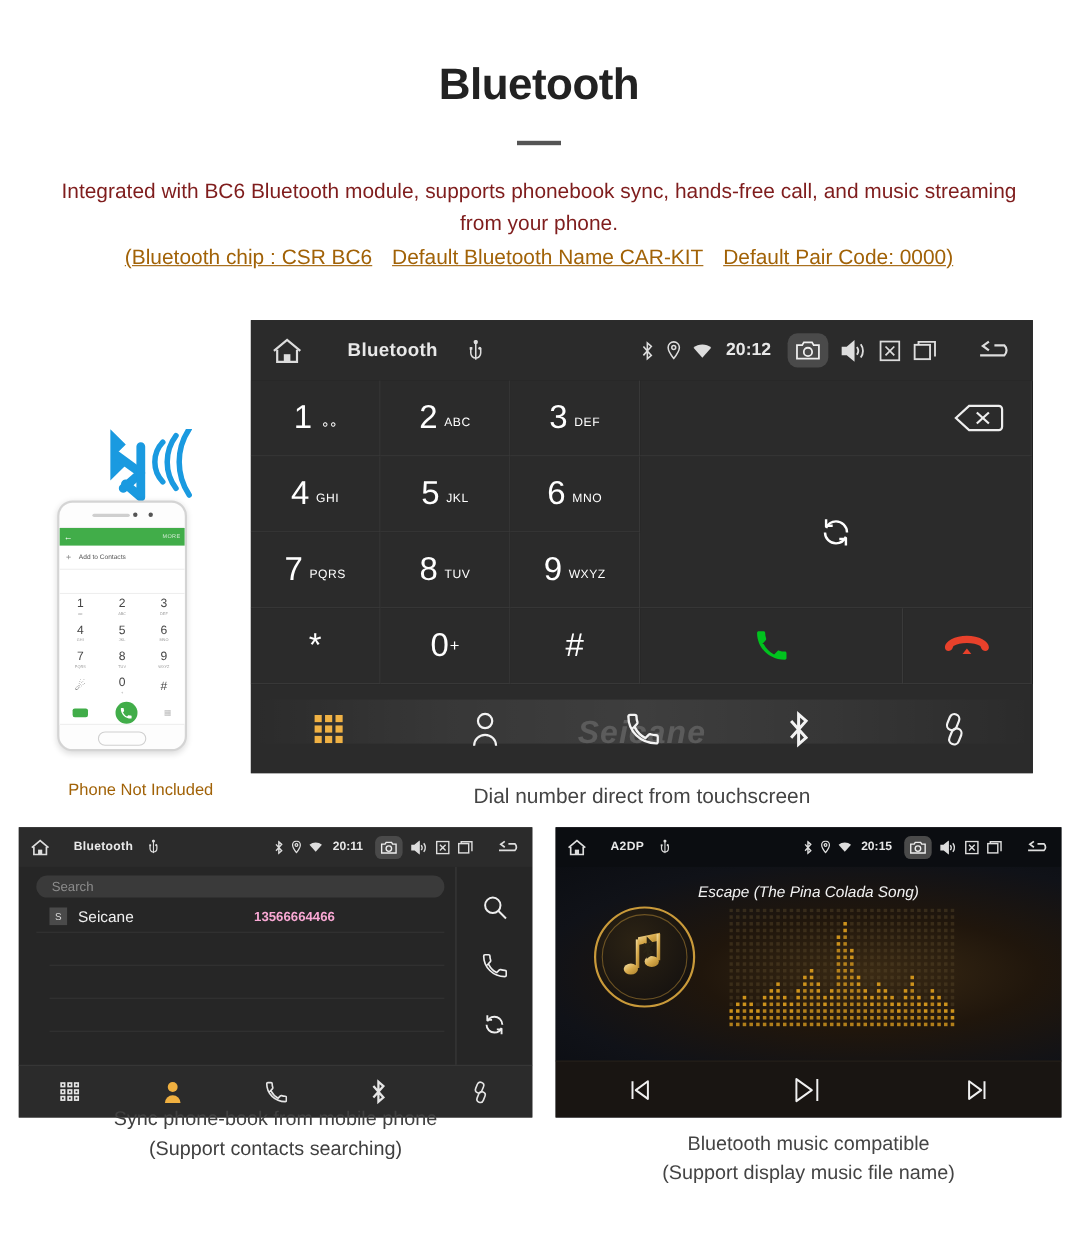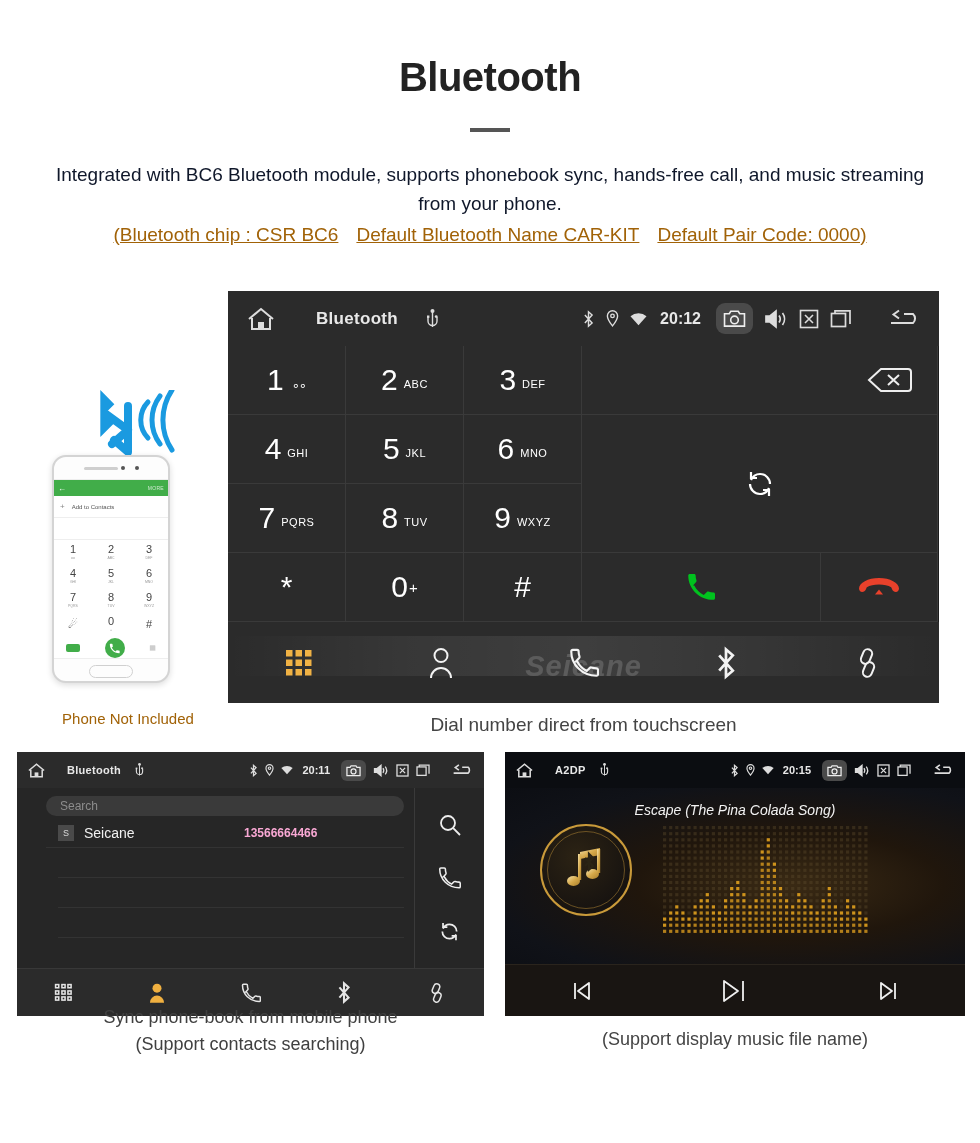--- a/index.html
+++ b/index.html
@@ -22,21 +22,21 @@
     letter-spacing: -0.5px;
   }
   .title-rule {
     width: 40px; height: 4px;
     background: #555;
     margin: 28px auto 0;
   }
   .intro {
     text-align: center;
     font-size: 19px;
-    color: #0f172a;
+    color: #7f1d1d;
     line-height: 1.55;
     margin-top: 28px;
     padding: 0 40px;
   }
   .orange-line {
     text-align: center;
     color: #a16207;
     font-size: 19px;
     margin-top: 5px;
     text-decoration: underline;
@@ -187,21 +187,21 @@
     background: #2b2b2b; overflow: hidden;
   }
   .sb-sm { height: 36px; padding: 0 8px 0 10px; font-size: 11px; }
   .sb-sm .sb-title { font-size: 11px; margin-left: 14px; }
   .sb-sm .sb-time { font-size: 11px; }
   .sb-sm .sb-right { gap: 7px; }
   .sb-sm .cam-hl { padding: 4px 5px; border-radius: 6px; }
   .sb-sm .sb-home { width: 26px; }
   .sb-sm .sb-usb { margin-left: 14px; }
   .pb-body { display: flex; height: 180px; background:#262626;}
-  .pb-list { flex: 1; padding: 8px 10px 0 29px; }
+  .pb-list { flex: 1; padding: 8px 10px 0 16px; }
   .pb-search {
     height: 20px; background: #3a3a3a; border-radius: 10px;
     display: flex; align-items: center; padding-left: 14px;
     color: #8c8c8c; font-size: 12px;
   }
   .pb-row {
     display: flex; align-items: center; height: 30px;
     border-bottom: 1px solid #333; padding-left: 12px; margin-top:2px;
   }
   .pb-badge {
@@ -1439,14 +1439,15 @@
     <div class="mu-ctrl">
       <svg width="26" height="26" viewBox="0 0 26 26" fill="none" stroke="#f0f0f0" stroke-width="1.8" stroke-linejoin="round">
           <path d="M6 5 L17 13 L6 21 Z"></path>
           <path d="M20 5 V21"></path>
         </svg>
     </div>
   </div>
 </div>
 
 <div class="cap-right">
+  <div>Bluetooth music compatible</div>
   <div>(Support display music file name)</div>
 </div>
 
 </body></html>

